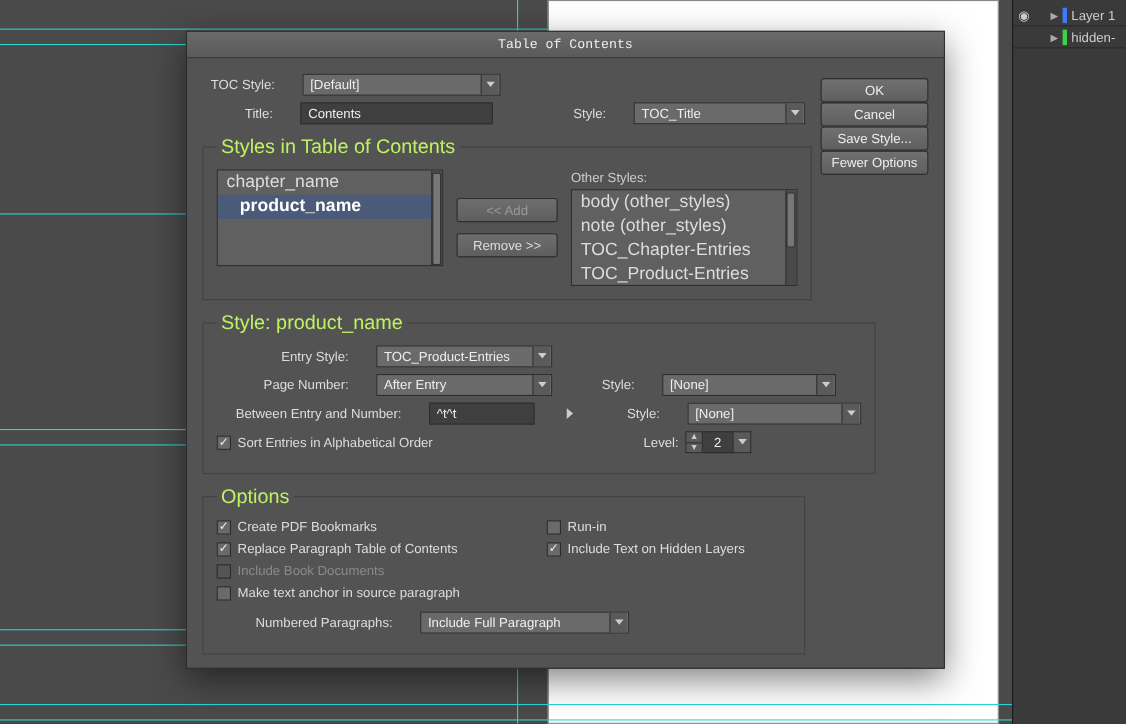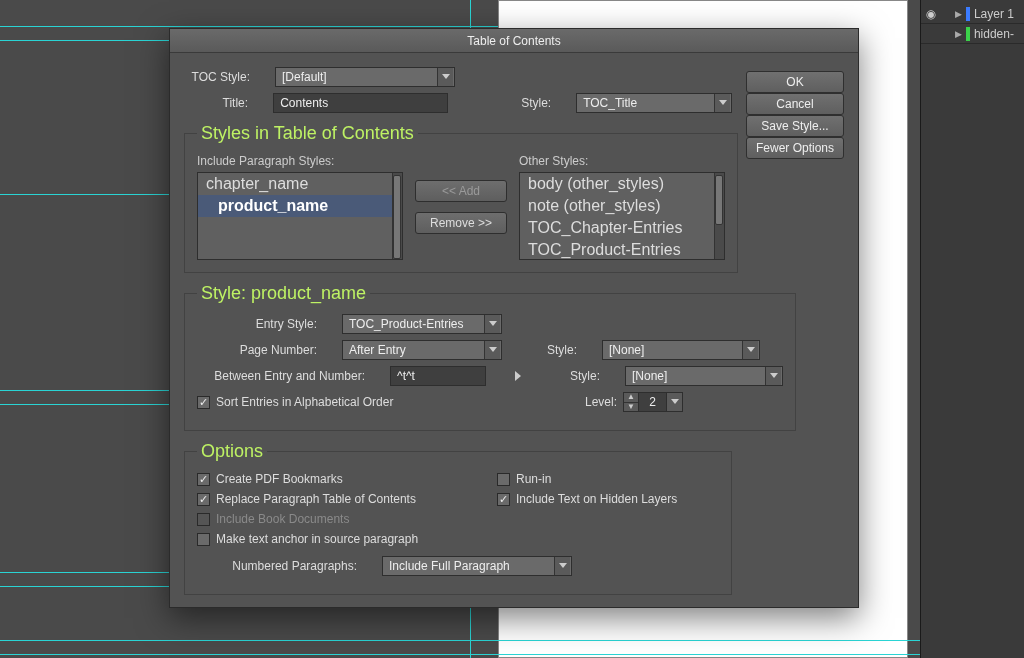--- a/index.html
+++ b/index.html
@@ -18,21 +18,21 @@
   .eye { width: 12px; text-align: center; color: #ccc; }
   .tri { font-size: 9px; color: #aaa; }
   .swatch { width: 4px; height: 14px; display:inline-block; }
   .pages-status { position:absolute; bottom:140px; left:0; right:0; padding:4px 6px; background:#323232; color:#bbb; font-size:11px; border-top:1px solid #222; border-bottom:1px solid #222; }
 
   
   .dialog {
     position: absolute; left: 169px; top: 28px; width: 690px; height: 580px;
     background: #535353; border: 1px solid #2b2b2b; box-shadow: 0 10px 30px rgba(0,0,0,.5);
   }
-  .titlebar { height: 24px; background: linear-gradient(#6a6a6a,#5a5a5a); text-align: center; line-height: 24px; color: #eee; font-size: 12px; border-bottom: 1px solid #3a3a3a; }
+  .titlebar { height: 24px; background: linear-gradient(#6a6a6a,#5a5a5a); text-align: center; line-height: 24px; color: #eee; font-size: 12px; border-bottom: 1px solid #3a3a3a; font-family: Liberation Mono, monospace; }
   .dcontent { position:absolute; top:24px; left:0; right:0; bottom:0; }
 
   .right-buttons { position:absolute; right:14px; top:18px; width:98px; display:flex; flex-direction:column; gap:0; }
   .btn { height:22px; background: linear-gradient(#707070,#5f5f5f); border:1px solid #2f2f2f; color:#eee; text-align:center; line-height:20px; border-radius:3px; cursor:pointer; font-size:12px; }
 
   .main { position:absolute; left:14px; top:14px; right:126px; bottom:14px; }
 
   .row { display:flex; align-items:center; gap:25px; margin-bottom:6px; }
   .lbl { color:#ddd; text-align:right; }
   .dropdown, .textfield {
@@ -154,21 +154,20 @@
                 <polygon points="0,0 8,0 4,5" fill="#ccc"></polygon>
               </svg>
             </span>
         </div>
       </div>
 
       <fieldset class="group">
         <legend>Styles in Table of Contents</legend>
         <div class="two-col">
           <div>
-            <div class="sec-label" style="margin-bottom:4px">Include Paragraph Styles:</div>
             <div class="listbox">
               <div class="list-item">chapter_name</div>
               <div class="list-item indent sel">product_name</div>
               <div class="scrollbar">
                   <div class="thumb" style="top:2px;height:84px"></div>
                 </div>
             </div>
           </div>
           <div class="midbtns">
             <div class="smbtn disabled">&lt;&lt; Add</div>

